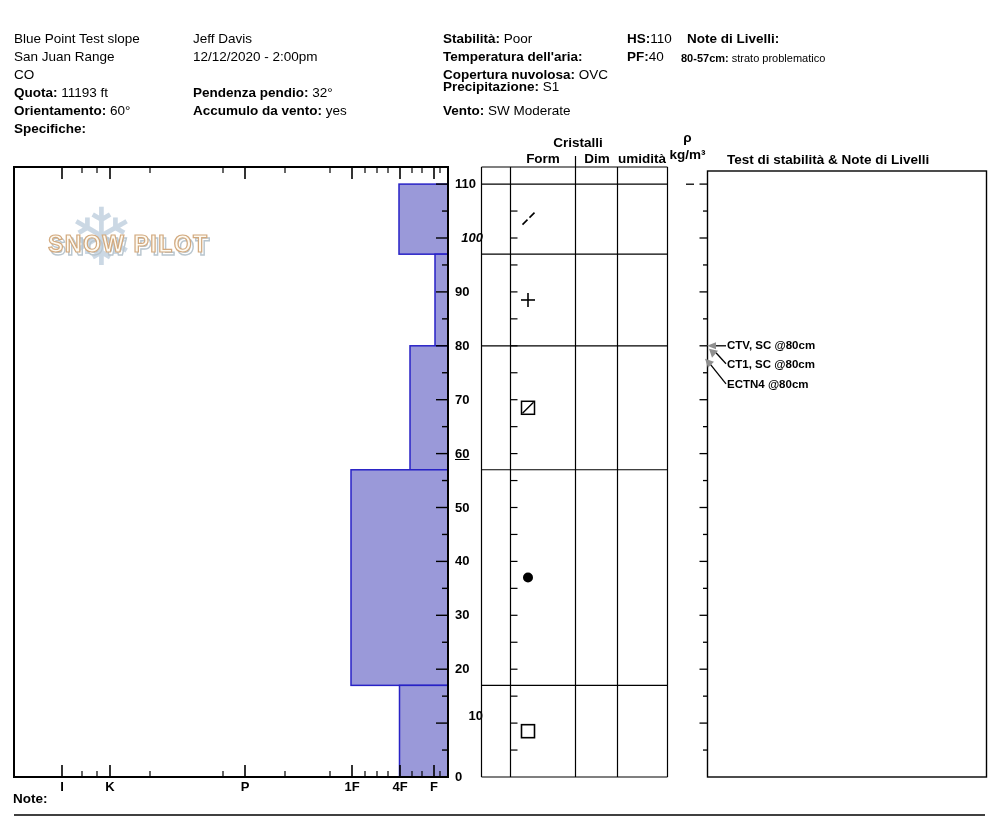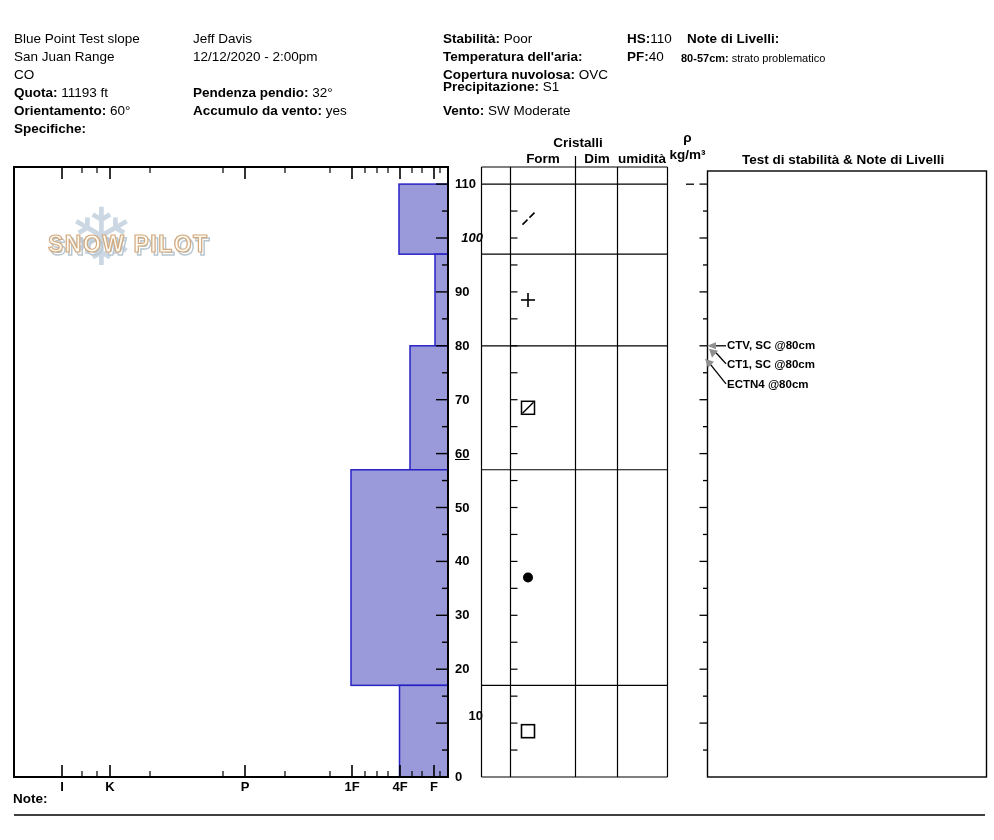--- a/index.html
+++ b/index.html
@@ -52,21 +52,21 @@
       <text id="logo-text" x="8" y="53" font-size="23" font-weight="bold" letter-spacing="1.5" fill="#fdfaf2" stroke="#d2a97e" stroke-width="1.2">SNOW PILOT</text>
     </svg>
   </div>
 
   <div class="abs thead center" style="left:514px;top:108px;width:128px">Cristalli</div>
   <div class="abs thead center" style="left:510px;top:124px;width:66px">Form</div>
   <div class="abs thead center" style="left:576px;top:124px;width:42px">Dim</div>
   <div class="abs thead center" style="left:614px;top:124px;width:56px">umidità</div>
   <div class="abs thead center" style="left:667px;top:103px;width:41px">ρ</div>
   <div class="abs thead center" style="left:667px;top:120px;width:41px">kg/m³</div>
-  <div class="abs thead" style="left:742px;top:125px">Test di stabilità &amp; Note di Livelli</div>
+  <div class="abs thead" style="left:727px;top:125px">Test di stabilità &amp; Note di Livelli</div>
 
   <svg id="chart" width="994" height="840">
       <rect x="399" y="157.10000000000002" width="49" height="70.07000000000005" fill="#9a99d9" stroke="#2822c6" stroke-width="1.5"></rect>
       <rect x="435" y="227.17000000000007" width="13" height="91.62999999999994" fill="#9a99d9" stroke="#2822c6" stroke-width="1.5"></rect>
       <rect x="410" y="318.8" width="38" height="123.97000000000003" fill="#9a99d9" stroke="#2822c6" stroke-width="1.5"></rect>
       <rect x="351" y="442.77000000000004" width="97" height="215.59999999999997" fill="#9a99d9" stroke="#2822c6" stroke-width="1.5"></rect>
       <rect x="399.5" y="658.37" width="48.5" height="91.63" fill="#9a99d9" stroke="#2822c6" stroke-width="1.5"></rect>
       <rect x="14" y="140" width="434" height="610" fill="none" stroke="#000" stroke-width="2"></rect>
       <line x1="442" y1="723.05" x2="448" y2="723.05" stroke="#000" stroke-width="1.4"></line>
       <line x1="436" y1="696.1" x2="448" y2="696.1" stroke="#000" stroke-width="1.4"></line>

